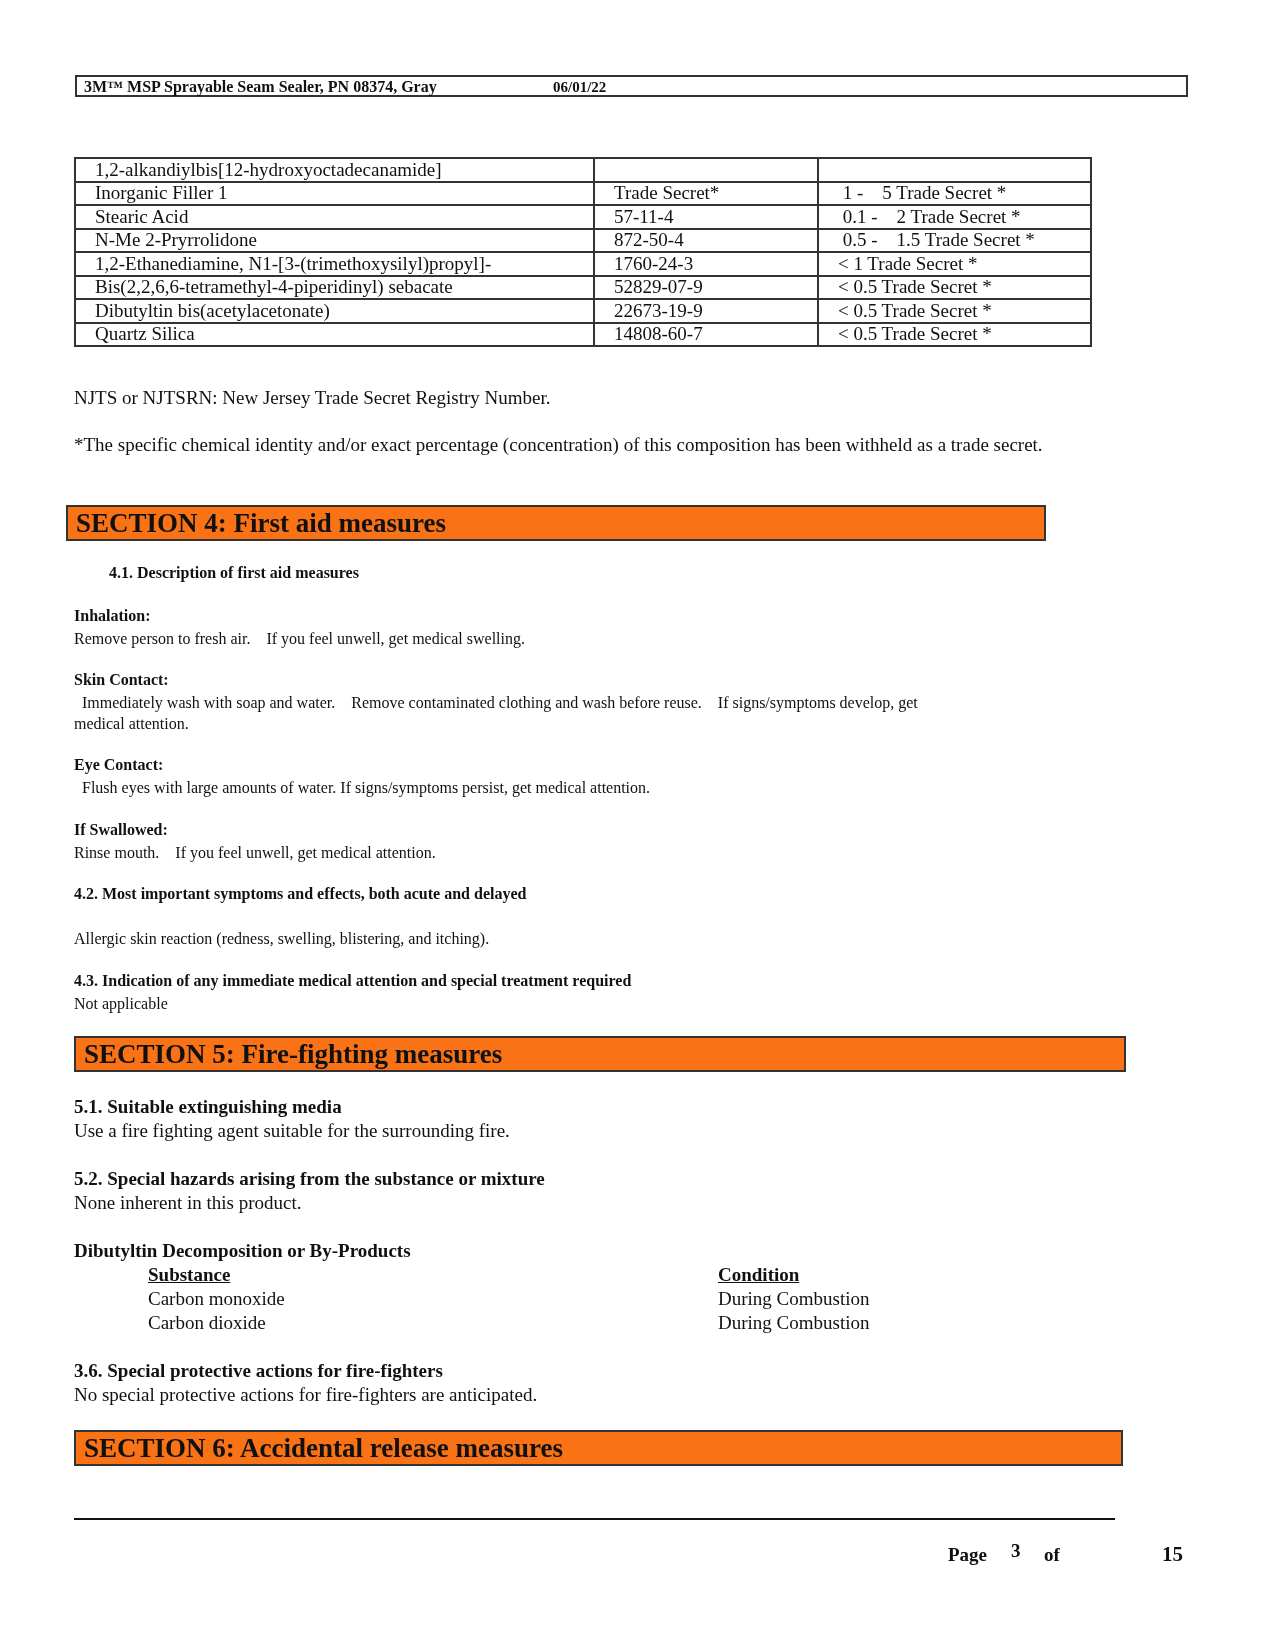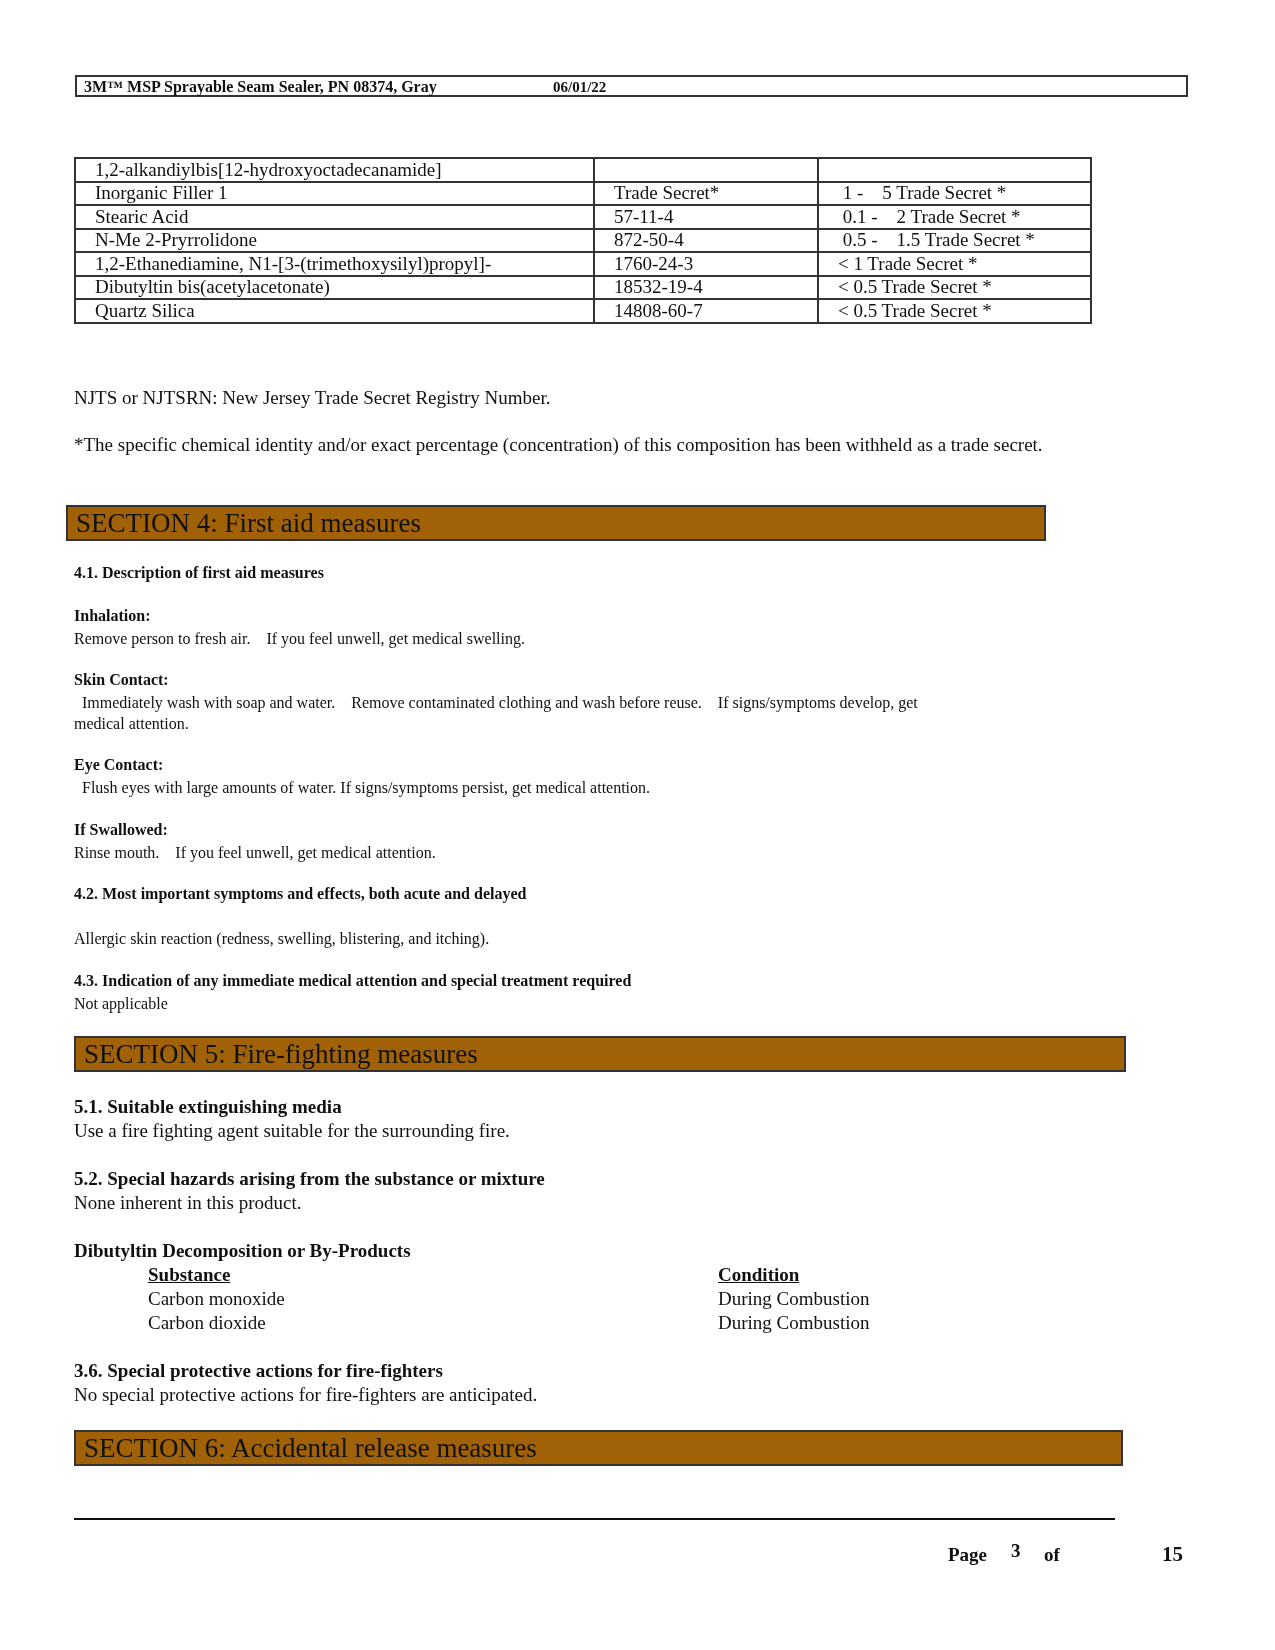--- a/index.html
+++ b/index.html
@@ -13,22 +13,22 @@
   .doc-header .date { position: absolute; left: 476px; top: 0; font-size: 15px; }
 
   table.comp { position: absolute; left: 74px; top: 157px; border-collapse: collapse; font-size: 19px; }
   table.comp td { border: 2px solid #333; height: 21.5px; padding: 0 19px; line-height: 20px;
                   white-space: pre; vertical-align: middle; }
   table.comp td.c1 { width: 479px; }
   table.comp td.c2 { width: 184px; }
   table.comp td.c3 { width: 233px; }
 
   .para { left: 74px; font-size: 19px; line-height: 24px; width: 1020px; }
-  .sect { box-sizing: border-box; border: 2px solid #333; background: #a16207; height: 36px;
-          font-weight: normal; font-size: 27px; line-height: 32px; padding-left: 8px; }
+  .sect { box-sizing: border-box; border: 2px solid #333; background: #f97316; height: 36px;
+          font-weight: bold; font-size: 27px; line-height: 32px; padding-left: 8px; }
   .sub { left: 74px; font-weight: bold; font-size: 16px; }
   .lbl { left: 74px; font-weight: bold; font-size: 16px; }
   .txt { left: 74px; font-size: 16px; line-height: 21px; width: 1000px; white-space: pre-wrap; }
   .sub5 { left: 74px; font-weight: bold; font-size: 19px; }
   .txt5 { left: 74px; font-size: 19px; }
   .col { font-size: 19px; }
   .u { text-decoration: underline; font-weight: bold; }
 
   .footer-rule { left: 74px; top: 1518px; width: 1041px; height: 2px; background: #111; }
   .footer { top: 1544px; font-size: 19px; font-weight: bold; }
@@ -62,38 +62,43 @@
         <td class="c1">N-Me 2-Pryrrolidone</td>
         <td class="c2">872-50-4</td>
         <td class="c3"> 0.5 -    1.5 Trade Secret *</td>
       </tr>
       <tr>
         <td class="c1">1,2-Ethanediamine, N1-[3-(trimethoxysilyl)propyl]-</td>
         <td class="c2">1760-24-3</td>
         <td class="c3">&lt; 1 Trade Secret *</td>
       </tr>
       <tr>
+        <td class="c1">Bis(2,2,6,6-tetramethyl-4-piperidinyl) sebacate</td>
+        <td class="c2">52829-07-9</td>
+        <td class="c3">&lt; 0.5 Trade Secret *</td>
+      </tr>
+      <tr>
         <td class="c1">Dibutyltin bis(acetylacetonate)</td>
-        <td class="c2">18532-19-4</td>
+        <td class="c2">22673-19-9</td>
         <td class="c3">&lt; 0.5 Trade Secret *</td>
       </tr>
       <tr>
         <td class="c1">Quartz Silica</td>
         <td class="c2">14808-60-7</td>
         <td class="c3">&lt; 0.5 Trade Secret *</td>
       </tr>
     </tbody>
 </table>
 
 <div class="abs para" style="top:386px;">NJTS or NJTSRN: New Jersey Trade Secret Registry Number.</div>
 <div class="abs para" style="top:433px;">*The specific chemical identity and/or exact percentage (concentration) of this composition has been withheld as a trade secret.</div>
 
 <div class="abs sect" style="left:66px; top:505px; width:980px;">SECTION 4: First aid measures</div>
 
-<div class="abs sub" style="top:564px;">4.1. Description of first aid measures</div>
+<div class="abs sub" style="top:564px;margin-left:35px;">4.1. Description of first aid measures</div>
 <div class="abs lbl" style="top:607px;">Inhalation:</div>
 <div class="abs txt" style="top:628px;">Remove person to fresh air.    If you feel unwell, get medical swelling.</div>
 <div class="abs lbl" style="top:671px;">Skin Contact:</div>
 <div class="abs txt" style="top:692px;">  Immediately wash with soap and water.    Remove contaminated clothing and wash before reuse.    If signs/symptoms develop, get
 medical attention.</div>
 <div class="abs lbl" style="top:756px;">Eye Contact:</div>
 <div class="abs txt" style="top:777px;">  Flush eyes with large amounts of water. If signs/symptoms persist, get medical attention.</div>
 <div class="abs lbl" style="top:821px;">If Swallowed:</div>
 <div class="abs txt" style="top:842px;">Rinse mouth.    If you feel unwell, get medical attention.</div>
 <div class="abs sub" style="top:885px;">4.2. Most important symptoms and effects, both acute and delayed</div>

